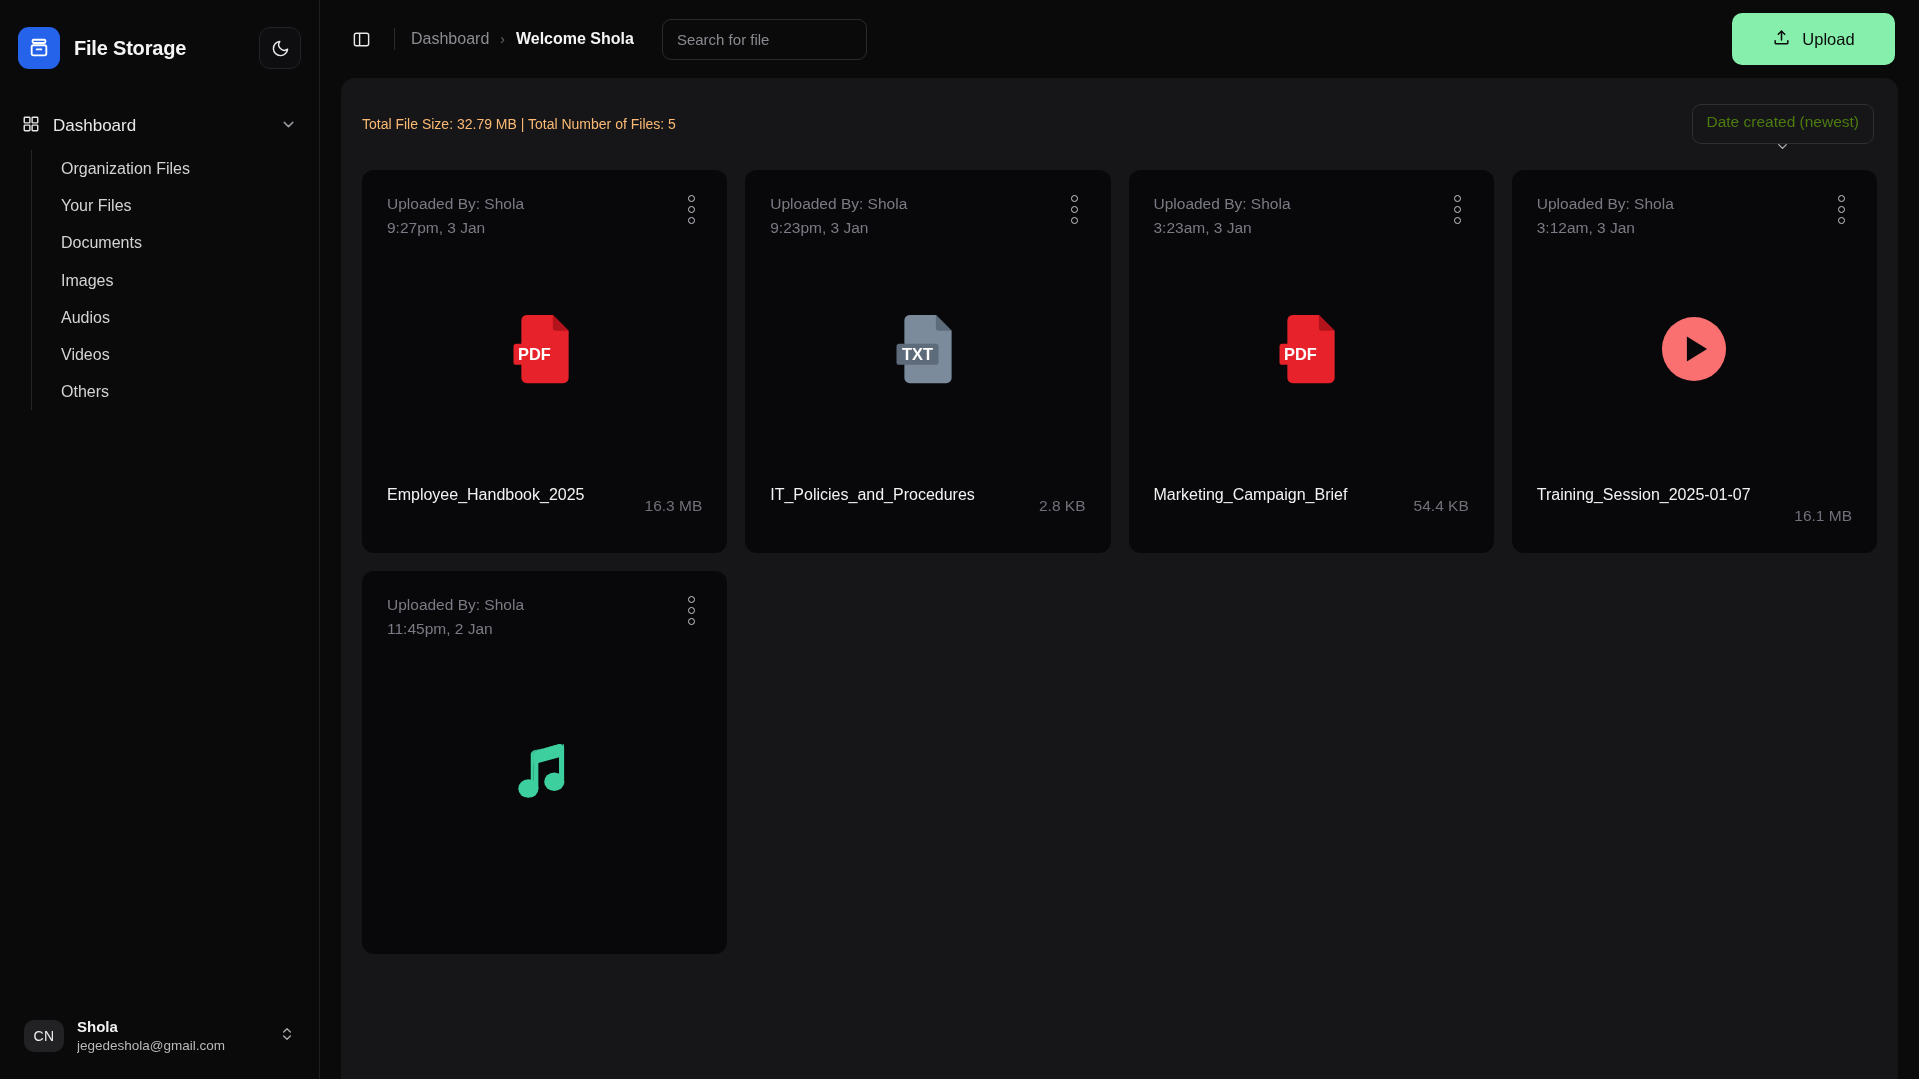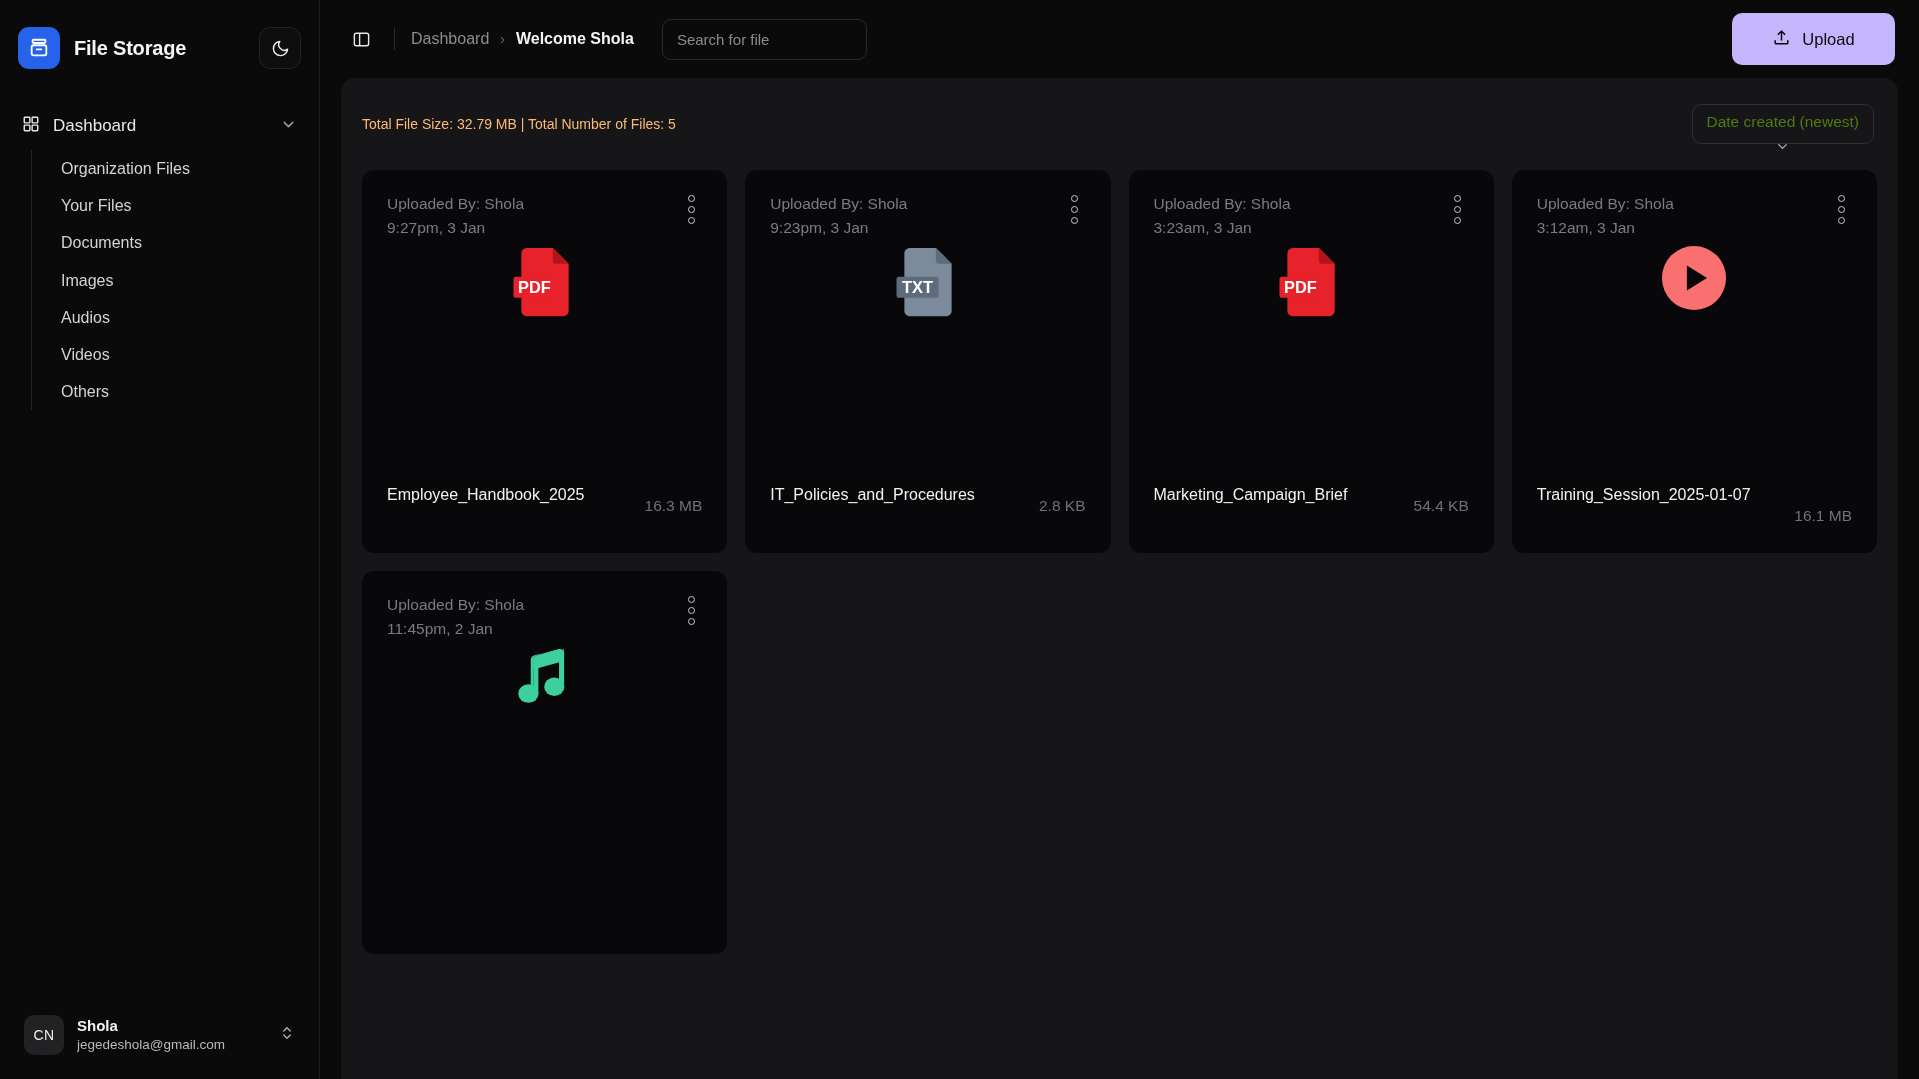--- a/index.html
+++ b/index.html
@@ -123,21 +123,21 @@
     display: flex;
     align-items: center;
     gap: 13px;
     padding: 6px 8px;
     border-radius: 10px;
     cursor: pointer;
   }
 
   .avatar {
     width: 40px;
-    height: 40px;
+    height: 32px;
     flex: 0 0 40px;
     border-radius: 10px;
     background: #222225;
     color: #ededed;
     font-size: 14px;
     display: flex;
     align-items: center;
     justify-content: center;
     letter-spacing: 0.3px;
   }
@@ -230,21 +230,21 @@
   .topbar-spacer { flex: 1; }
 
   .upload-btn {
     display: flex;
     align-items: center;
     justify-content: center;
     gap: 11px;
     width: 163px;
     height: 52px;
     border-radius: 10px;
-    background: #c4b5fd;
+    background: #86efac;
     color: #0b0b0c;
     font-size: 16.5px;
     border: none;
     cursor: pointer;
     font-family: "Liberation Sans", sans-serif;
     margin-right: 4px;
   }
 
   
   .content-panel {
@@ -340,21 +340,21 @@
     width: 7px;
     height: 7px;
     border-radius: 50%;
     border: 1.5px solid #c9c9d0;
     display: block;
   }
 
   .card-thumb {
     flex: 1;
     display: flex;
-    align-items: flex-start;
+    align-items: center;
     justify-content: center;
     padding-bottom: 24px;
   }
 
   .card-foot {
     display: flex;
     align-items: flex-start;
     gap: 14px;
     min-height: 48px;
   }

